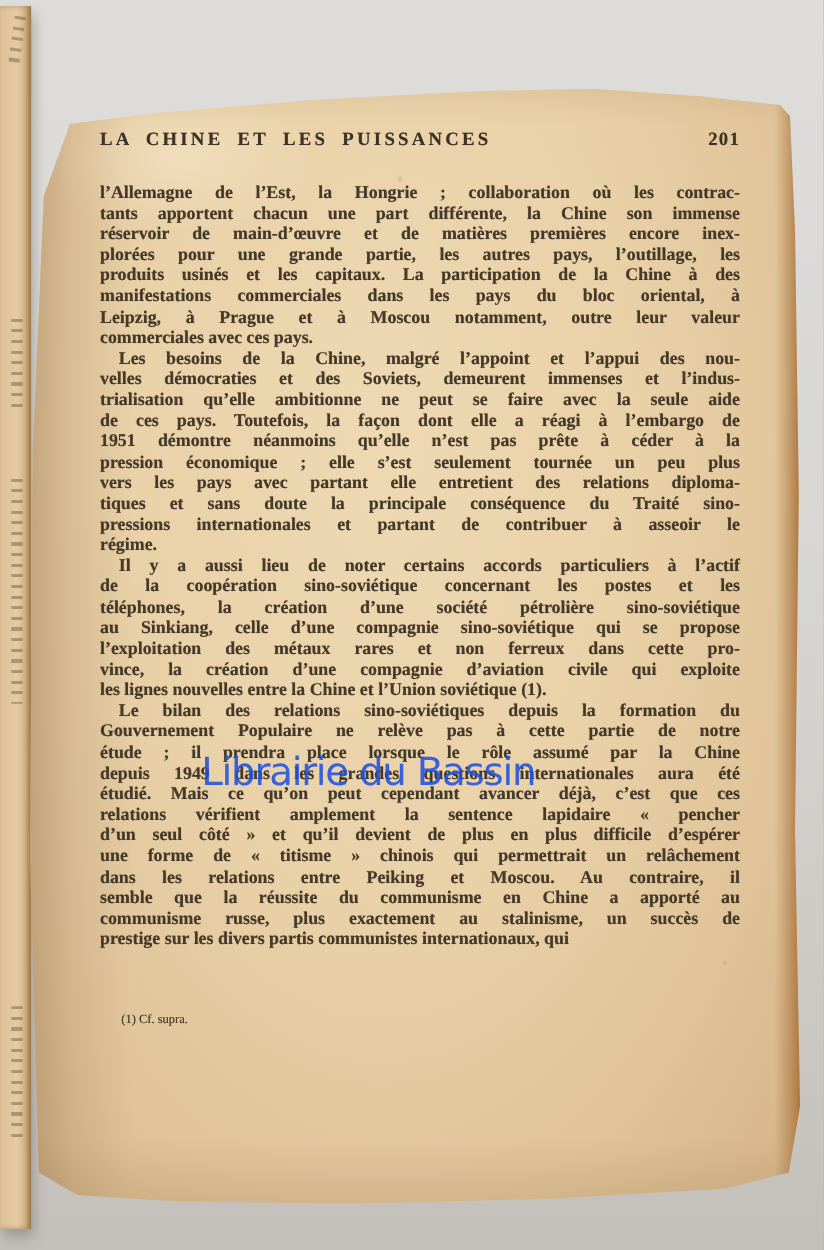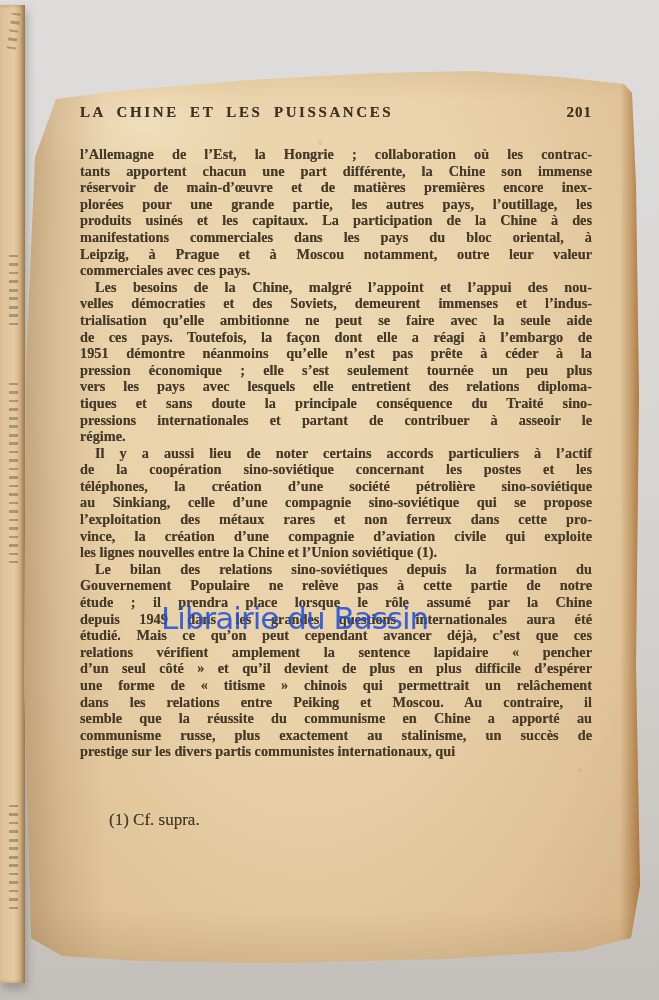--- a/index.html
+++ b/index.html
@@ -80,22 +80,22 @@
   }
   .line{
     height:16.6px; line-height:16.6px;
     text-align:justify; text-align-last:justify;
     white-space:nowrap; overflow:visible;
   }
   .line.last{ text-align-last:left; }
   .line.indent{ text-indent:15px; }
 
   .footnote{
-    position:absolute; left:72px; top:745px; width:512px;
-    padding-left:17px; font-size:17px; color:var(--ink,#453a29);
+    position:absolute; left:60px; top:745px; width:512px;
+    padding-left:17px; font-size:10px; color:var(--ink,#453a29);
     text-shadow:0 0 .5px rgba(69,58,41,.6);
   }
 
   .watermark{
     position:absolute; left:161px; top:600px; z-index:5;
     font-family:"DejaVu Sans","Liberation Sans",sans-serif;
     font-size:31px; letter-spacing:-1px; white-space:nowrap;
     color:var(--wm,#1f51e0); opacity:.88;
   }
 </style>
@@ -125,21 +125,21 @@
         <div class="line">produits usinés et les capitaux. La participation de la Chine à des</div>
         <div class="line">manifestations commerciales dans les pays du bloc oriental, à</div>
         <div class="line">Leipzig, à Prague et à Moscou notamment, outre leur valeur</div>
         <div class="line last">commerciales avec ces pays.</div>
         <div class="line indent">Les besoins de la Chine, malgré l’appoint et l’appui des nou-</div>
         <div class="line">velles démocraties et des Soviets, demeurent immenses et l’indus-</div>
         <div class="line">trialisation qu’elle ambitionne ne peut se faire avec la seule aide</div>
         <div class="line">de ces pays. Toutefois, la façon dont elle a réagi à l’embargo de</div>
         <div class="line">1951 démontre néanmoins qu’elle n’est pas prête à céder à la</div>
         <div class="line">pression économique ; elle s’est seulement tournée un peu plus</div>
-        <div class="line">vers les pays avec lesquels elle entretient des relations diploma-</div>
+        <div class="line">vers les pays avec partant elle entretient des relations diploma-</div>
         <div class="line">tiques et sans doute la principale conséquence du Traité sino-</div>
         <div class="line">pressions internationales et partant de contribuer à asseoir le</div>
         <div class="line last">régime.</div>
         <div class="line indent">Il y a aussi lieu de noter certains accords particuliers à l’actif</div>
         <div class="line">de la coopération sino-soviétique concernant les postes et les</div>
         <div class="line">téléphones, la création d’une société pétrolière sino-soviétique</div>
         <div class="line">au Sinkiang, celle d’une compagnie sino-soviétique qui se propose</div>
         <div class="line">l’exploitation des métaux rares et non ferreux dans cette pro-</div>
         <div class="line">vince, la création d’une compagnie d’aviation civile qui exploite</div>
         <div class="line last">les lignes nouvelles entre la Chine et l’Union soviétique (1).</div>

